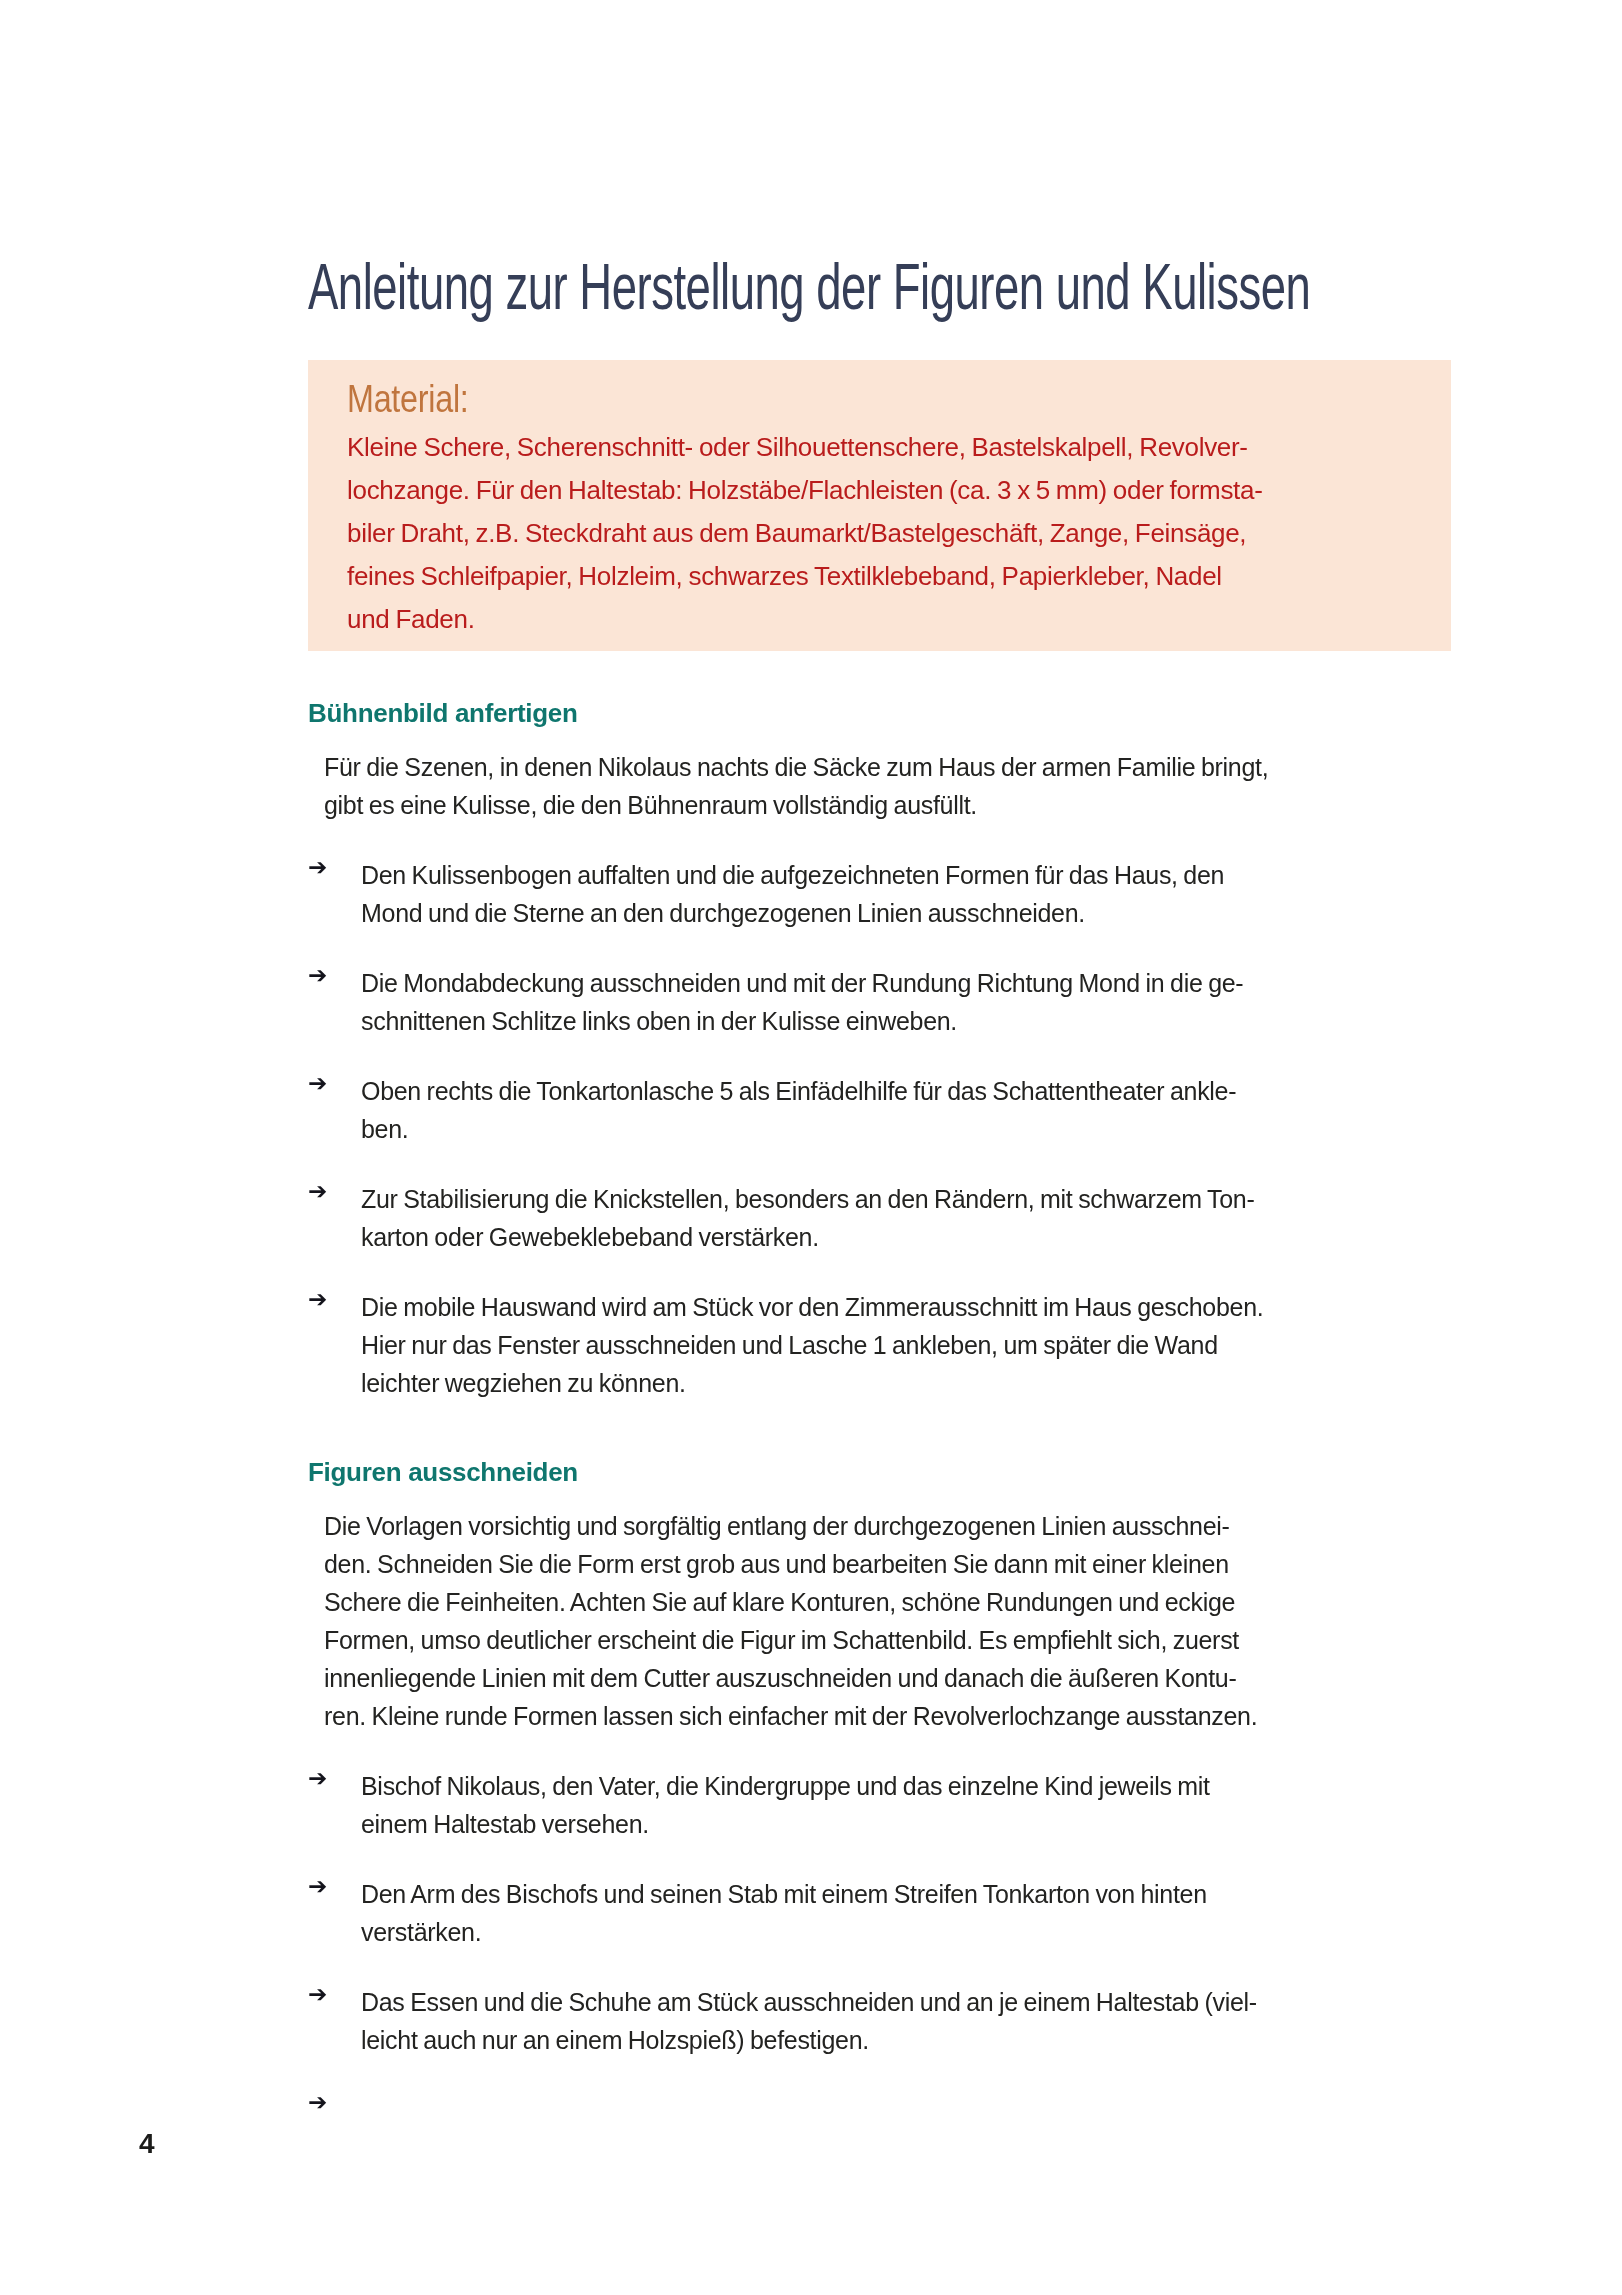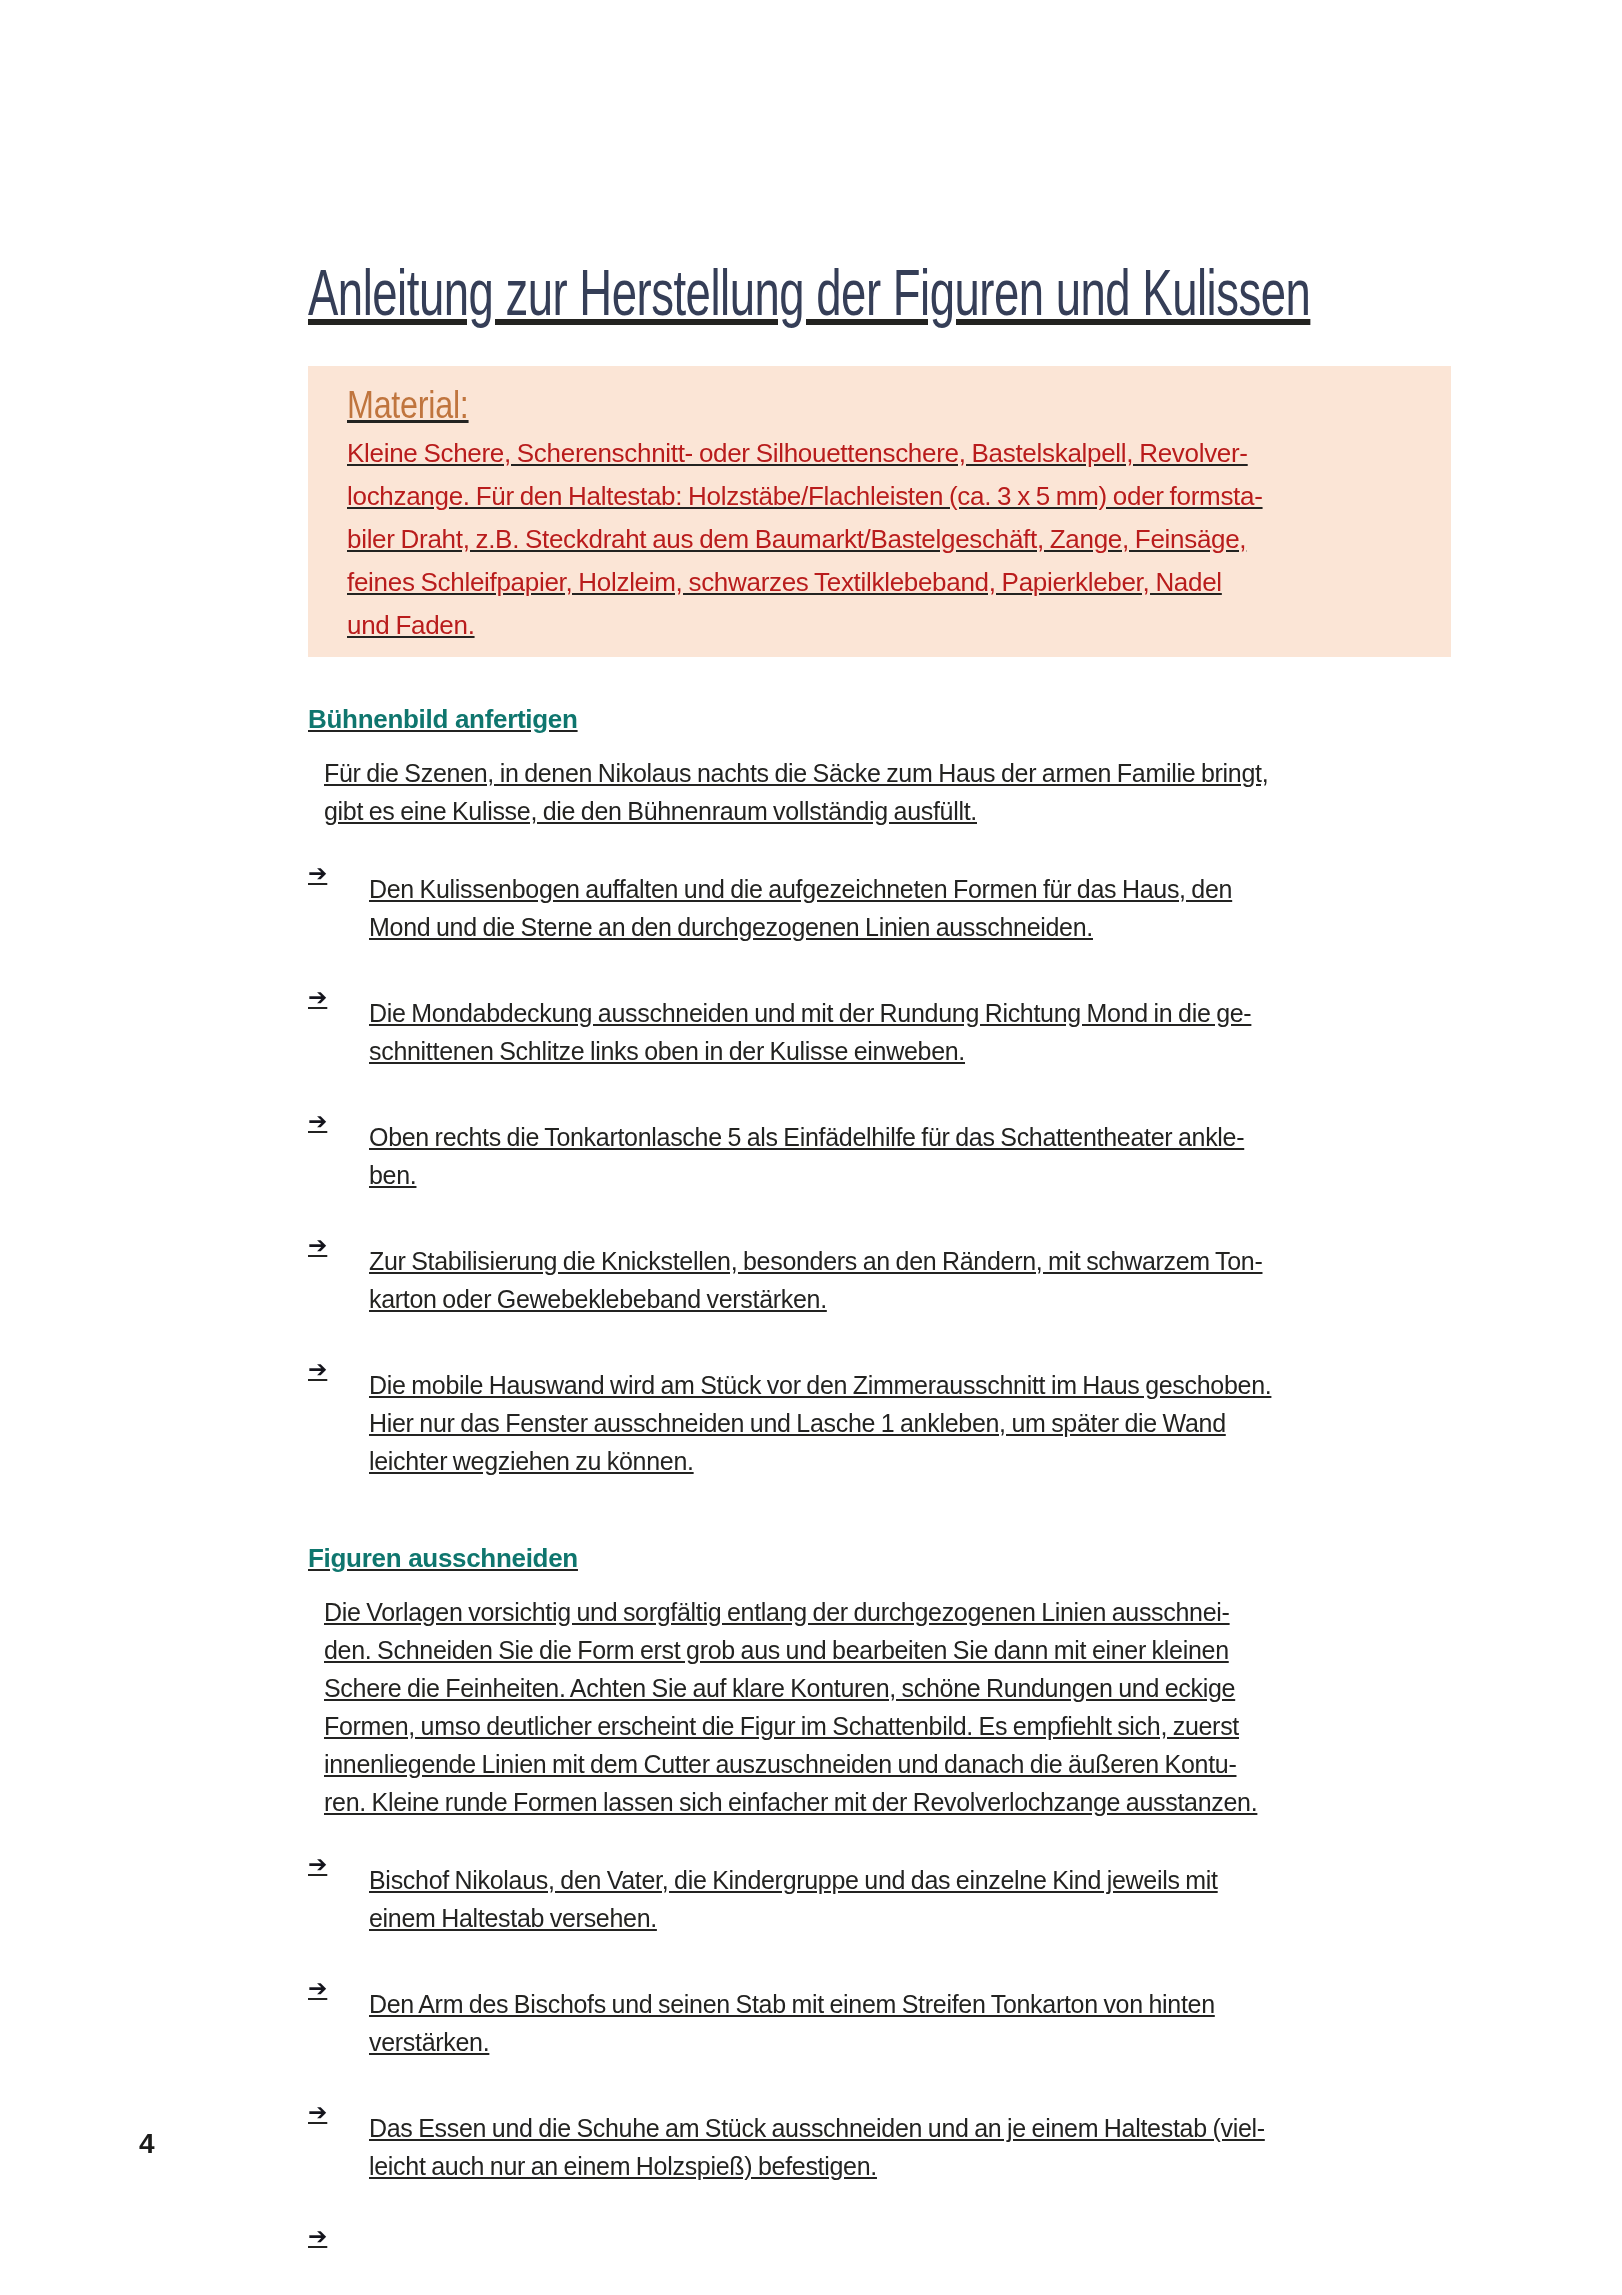--- a/index.html
+++ b/index.html
@@ -8,23 +8,22 @@
     width: 1623px;
     height: 2295px;
     background: #ffffff;
     font-family: "Liberation Sans", sans-serif;
     color: #232321;
     overflow: hidden;
   }
   .content {
     position: absolute;
     left: 308px;
-    top: 260px;
+    top: 254px;
     width: 1143px;
-    text-decoration: underline;
   }
   .doc-title {
     margin: 0;
     font-size: 65px;
     font-weight: 500;
     line-height: 65px;
     letter-spacing: -0.7px;
     color: #353e57;
     white-space: nowrap;
     transform: scaleX(0.70);
@@ -77,21 +76,21 @@
   .bullet-marker {
     flex: none;
     width: 45px;
     font-family: "DejaVu Sans", sans-serif;
     font-size: 23px;
     line-height: 38px;
     font-weight: bold;
     color: #14141c;
   }
   .bullet-text {
-    margin: 16px;
+    margin: 8px;
     font-size: 25px;
     line-height: 38px;
     letter-spacing: -0.3px;
     word-spacing: -1px;
   }
   .page-number {
     position: absolute;
     left: 139px;
     top: 2128px;
     font-size: 28px;

